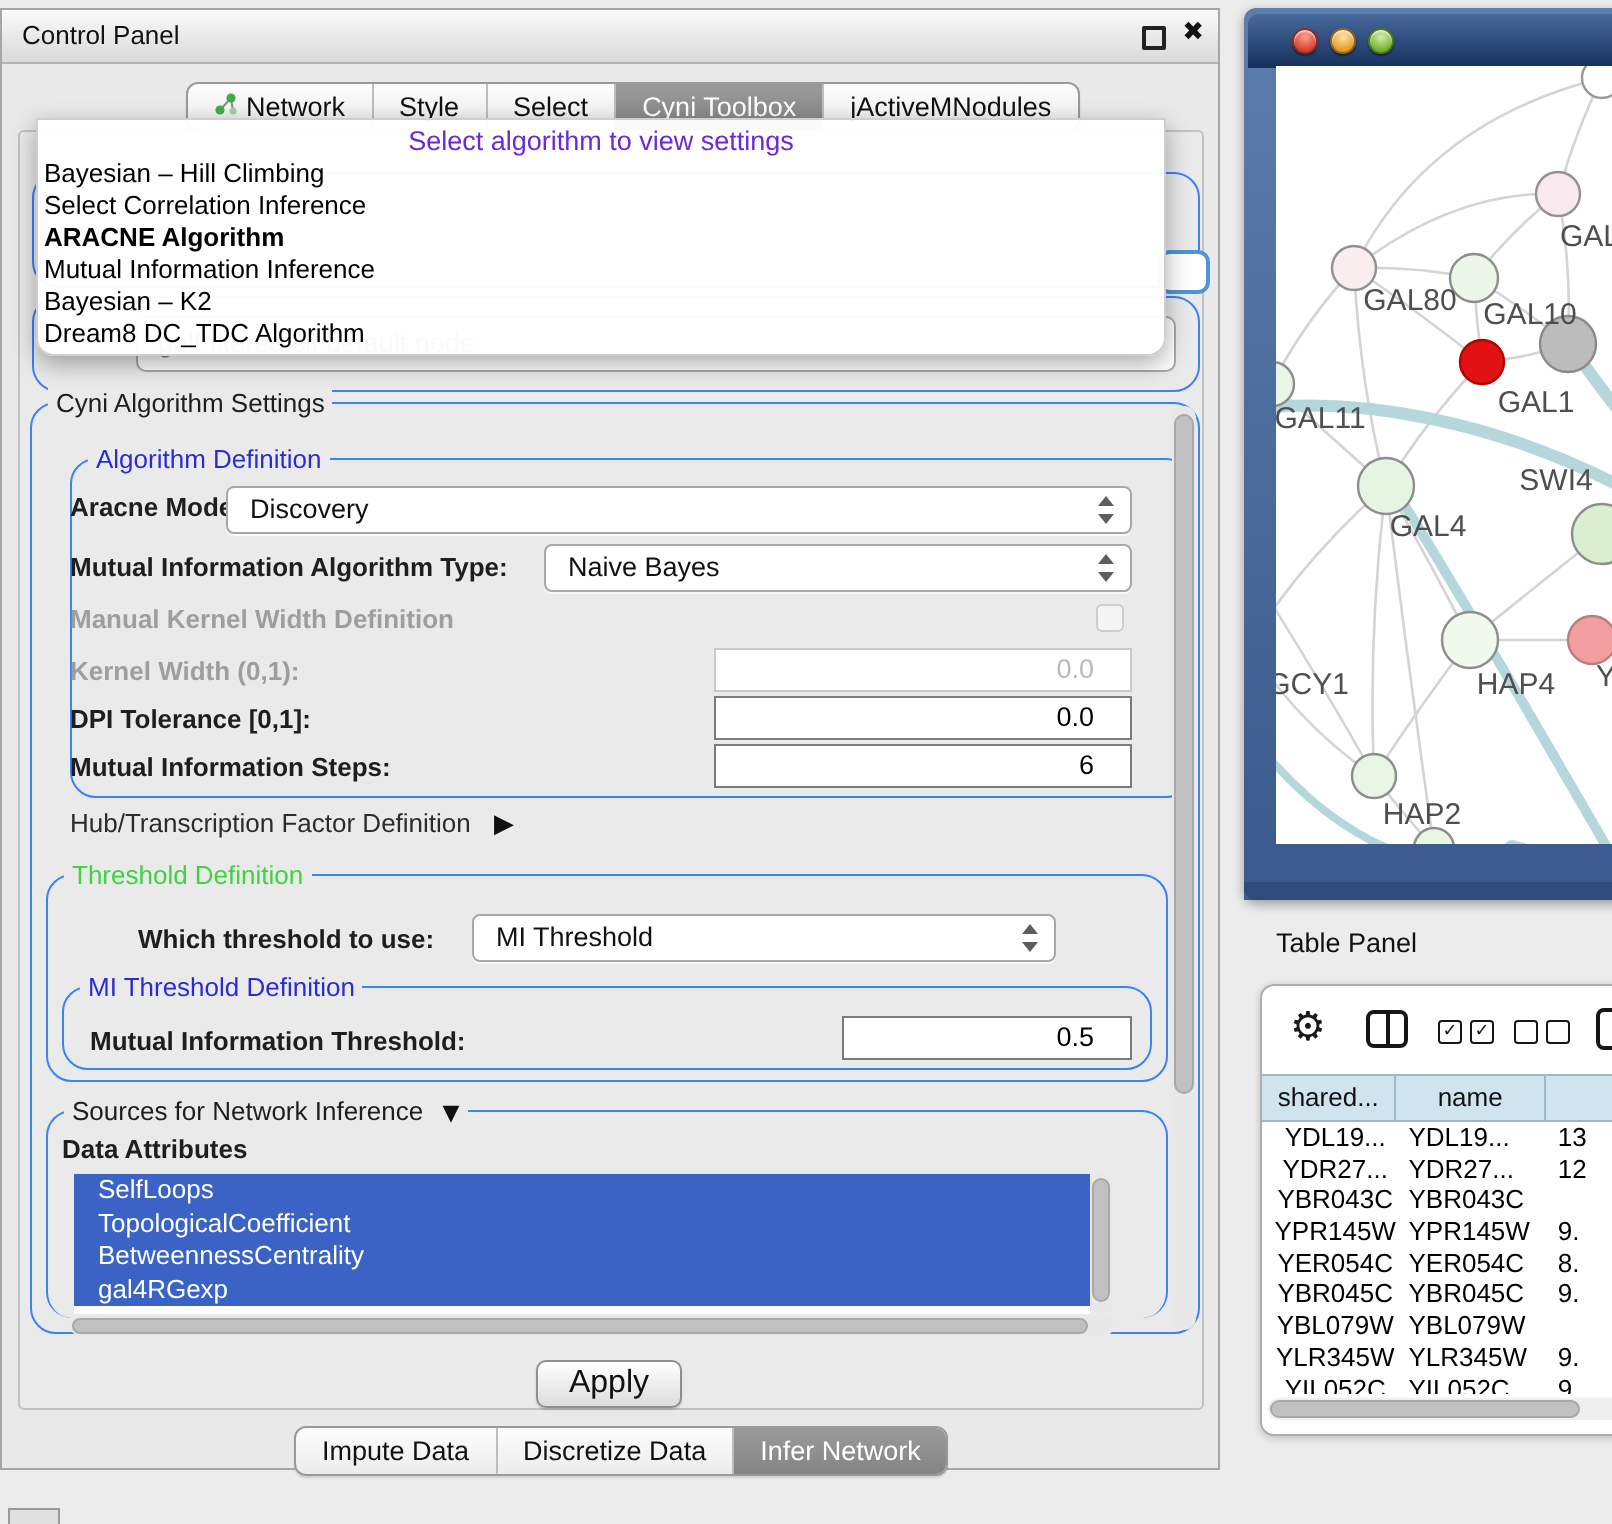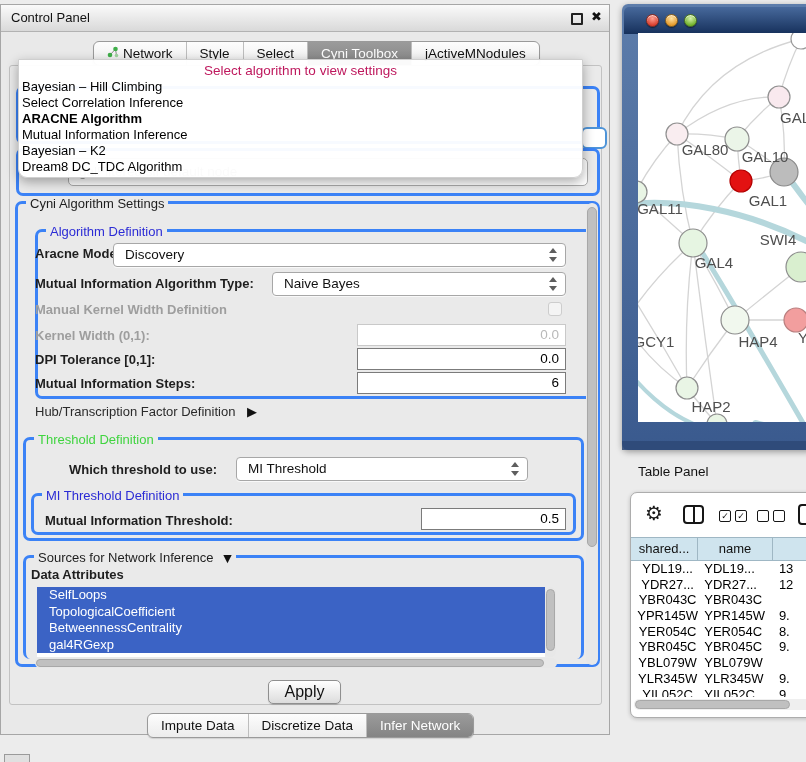--- a/index.html
+++ b/index.html
@@ -19,51 +19,51 @@
   .seg-tab{display:flex;align-items:center;gap:4px;padding:0 13px;font-size:13.5px;color:#111;
       border-left:1px solid #bdbdbd;white-space:nowrap;}
   .seg-tab:first-child{border-left:none;}
   .seg-tab.sel{background:linear-gradient(#9b9b9b,#848484);color:#fff;}
   #cp-tabbar{left:92px;top:36px;}
   #cp-bottombar{left:146px;top:708px;}
   
   #cp-content{position:absolute;left:8px;top:60px;width:593px;height:640px;background:#eaeaea;
       border:1px solid #c2c2c2;border-radius:3px;box-sizing:border-box;}
   
-  .grp{position:absolute;border:3px solid #3b82f6;border-radius:7px;box-sizing:border-box;}
+  .grp{position:absolute;border:1px solid #3b82f6;border-radius:13px;box-sizing:border-box;}
   .grp-title{position:absolute;top:-8px;left:8px;background:#eaeaea;padding:0 4px;font-size:13px;
       color:#1e1e1e;white-space:nowrap;line-height:15px;}
   .grp-title.blue{color:#2b2bd5;}
   .grp-title.green{color:#3fd43f;}
   #bg-grp1{left:6px;top:20px;width:584px;height:58px;}
   #bg-spin{position:absolute;left:562px;top:38px;width:26px;height:22px;background:#fff;
       border:2px solid #4e94d8;border-radius:6px;box-sizing:border-box;}
   #bg-grp2{left:6px;top:82px;width:584px;height:48px;}
   #bg-combo{position:absolute;left:58px;top:92px;width:520px;height:28px;background:#fff;
       border:1px solid #a9a9a9;border-radius:5px;box-sizing:border-box;font-size:13.5px;color:#8a8a8a;
       line-height:26px;padding-left:10px;}
   
   #popup{position:absolute;left:17px;top:54px;width:563px;height:117px;background:rgba(255,255,255,.96);
       border:1px solid #cfcfcf;border-radius:0 0 9px 9px;box-shadow:0 4px 12px rgba(0,0,0,.33);
       z-index:40;overflow:hidden;}
-  #popup-ph{margin-top:2px;height:17px;line-height:17px;text-align:center;color:#be185d;font-size:13.5px;}
+  #popup-ph{margin-top:2px;height:17px;line-height:17px;text-align:center;color:#6d28d9;font-size:13.5px;}
   .pop-item{height:16px;line-height:16px;font-size:13px;color:#000;padding-left:3px;white-space:nowrap;}
   .pop-item.bold{font-weight:bold;}
   .lbl{position:absolute;font-size:13px;font-weight:bold;color:#1e1e1e;white-space:nowrap;}
   .lbl.dis{color:#9e9e9e;}
   .lbl.plain{font-weight:normal;color:#2b2b2b;}
   .combo{position:absolute;height:24px;background:#fff;border:1px solid #a7a7a7;border-radius:4px;
       box-sizing:border-box;box-shadow:0 1px 0 rgba(255,255,255,.7);}
   .combo-val{position:absolute;left:11px;top:0;line-height:22px;font-size:13.5px;color:#111;white-space:nowrap;}
   .spin{position:absolute;right:7px;top:3px;width:9px;height:16px;}
   .spin i{position:absolute;left:0;width:0;height:0;border-left:4.5px solid transparent;border-right:4.5px solid transparent;}
   .spin .up{top:1px;border-bottom:5px solid #5e5e5e;}
   .spin .dn{bottom:1px;border-top:5px solid #5e5e5e;}
   .field{position:absolute;height:22px;background:#fff;border:1px solid #7b7b7b;box-sizing:border-box;
-      font-size:13.5px;text-align:right;padding-right:6px;line-height:20px;color:#000;}
+      font-size:13.5px;text-align:right;padding-right:18px;line-height:20px;color:#000;}
   .field.dis{border-color:#c9c9c9;color:#b9b9b9;}
   #kernel-chk{position:absolute;left:547px;top:297px;width:14px;height:14px;background:#f4f4f4;
       border:1px solid #cdcdcd;border-radius:3px;box-sizing:border-box;}
   .tri-right{display:inline-block;margin-left:8px;color:#111;font-family:"DejaVu Sans",sans-serif;font-size:13px;}
   .tri-down{display:inline-block;margin-left:6px;color:#111;font-family:"DejaVu Sans",sans-serif;font-size:11px;}
   
   #attr-list{position:absolute;left:36px;top:582px;width:508px;height:70px;background:#fff;overflow:hidden;}
   .attr-item{height:16.5px;line-height:16.5px;font-size:13px;color:#fff;background:#3b63c5;padding-left:12px;}
   
   .sb-track-v{position:absolute;background:#e8e8e8;border-radius:6px;}

